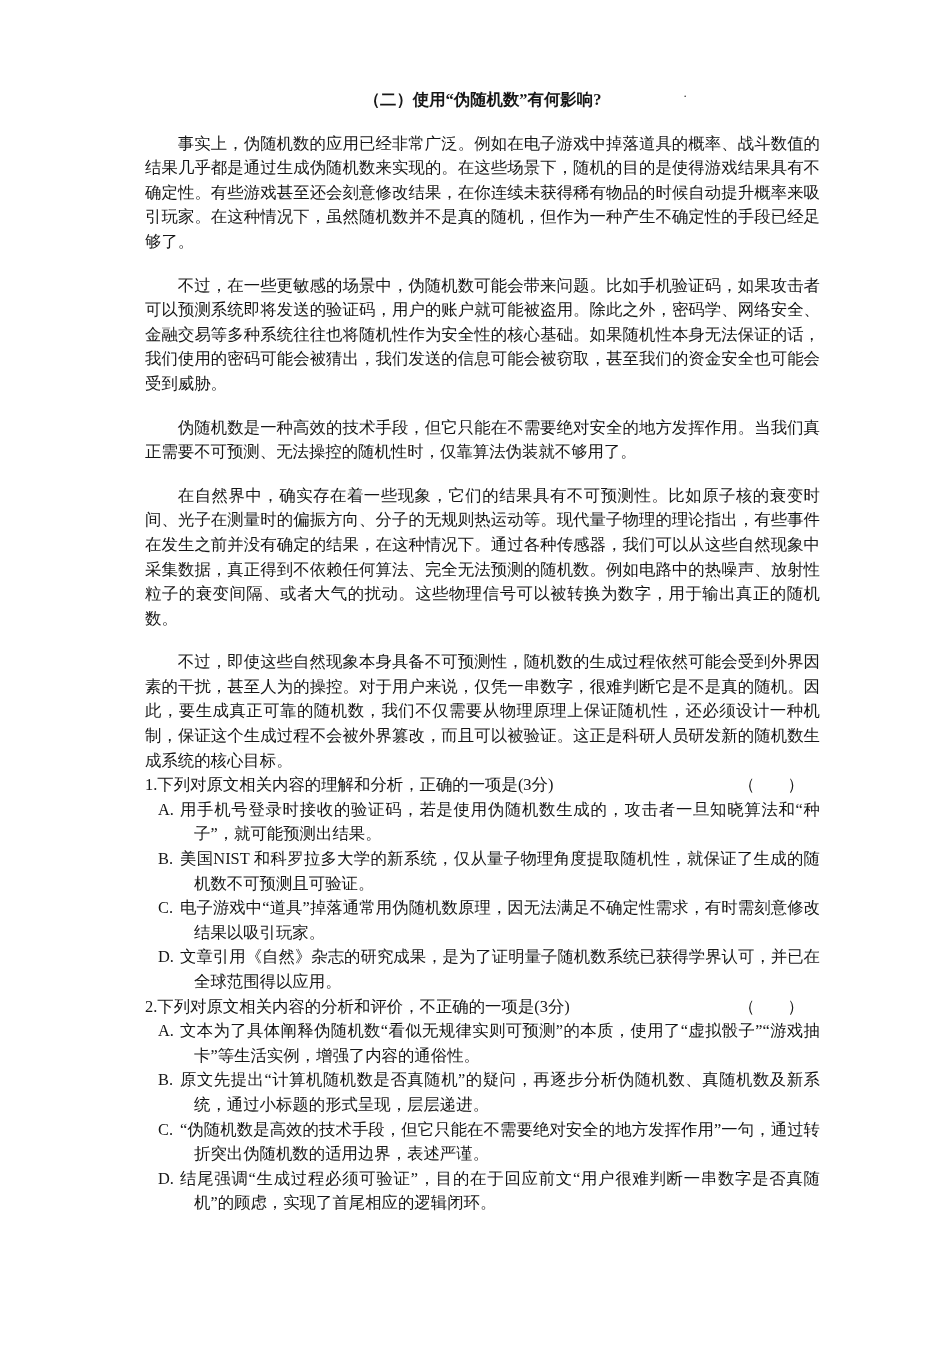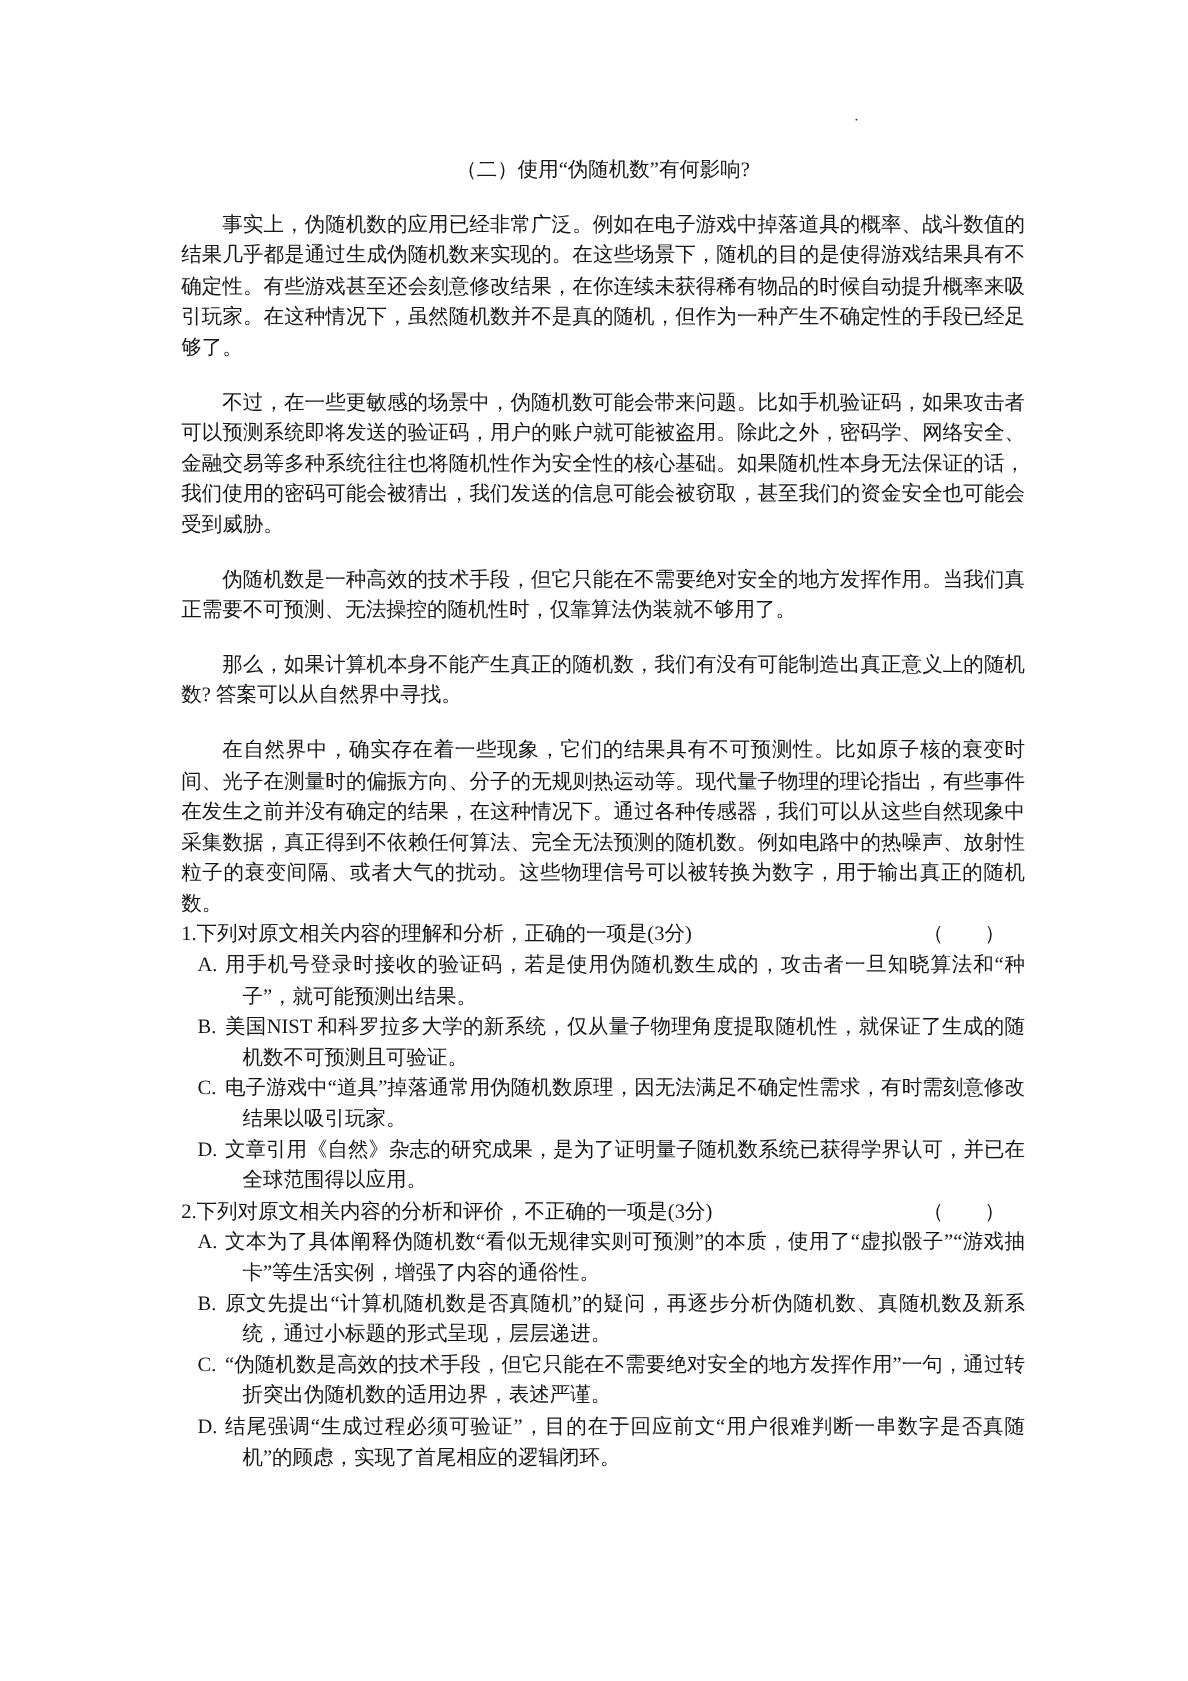--- a/index.html
+++ b/index.html
@@ -17,23 +17,22 @@
     height: 1345px;
     padding: 88px 130px 40px 145px;
   }
   .doc {
     font-size: 16.4px;
     line-height: 24.6px;
     text-align: justify;
   }
   .heading {
     text-align: center;
-    font-weight: normal;
+    font-weight: bold;
     text-indent: 0;
-    margin-top: 36px;
   }
   .para { text-indent: 2em; margin-top: 19px; }
   .attribution {
     text-align: right;
     text-indent: 0;
   }
   .q-line { display: flex; }
   .q-num { flex: 0 0 auto; white-space: pre; }
   .q-text { flex: 0 1 auto; }
   .q-bracket {
@@ -68,22 +67,22 @@
 
   <div class="doc">
 
     <div class="heading">（二）使用“伪随机数”有何影响?</div>
 
     <div class="para">事实上，伪随机数的应用已经非常广泛。例如在电子游戏中掉落道具的概率、战斗数值的结果几乎都是通过生成伪随机数来实现的。在这些场景下，随机的目的是使得游戏结果具有不确定性。有些游戏甚至还会刻意修改结果，在你连续未获得稀有物品的时候自动提升概率来吸引玩家。在这种情况下，虽然随机数并不是真的随机，但作为一种产生不确定性的手段已经足够了。</div>
     <div class="para">不过，在一些更敏感的场景中，伪随机数可能会带来问题。比如手机验证码，如果攻击者可以预测系统即将发送的验证码，用户的账户就可能被盗用。除此之外，密码学、网络安全、金融交易等多种系统往往也将随机性作为安全性的核心基础。如果随机性本身无法保证的话，我们使用的密码可能会被猜出，我们发送的信息可能会被窃取，甚至我们的资金安全也可能会受到威胁。</div>
     <div class="para">伪随机数是一种高效的技术手段，但它只能在不需要绝对安全的地方发挥作用。当我们真正需要不可预测、无法操控的随机性时，仅靠算法伪装就不够用了。</div>
 
 
-    <div class="para">那么，如果计算机本身不能产生真正的随机数，我们有没有可能制造出真正意义上的随机数? 答案可以从自然界中寻找。</div>
     <div class="para">在自然界中，确实存在着一些现象，它们的结果具有不可预测性。比如原子核的衰变时间、光子在测量时的偏振方向、分子的无规则热运动等。现代量子物理的理论指出，有些事件在发生之前并没有确定的结果，在这种情况下。通过各种传感器，我们可以从这些自然现象中采集数据，真正得到不依赖任何算法、完全无法预测的随机数。例如电路中的热噪声、放射性粒子的衰变间隔、或者大气的扰动。这些物理信号可以被转换为数字，用于输出真正的随机数。</div>
+    <div class="para">不过，即使这些自然现象本身具备不可预测性，随机数的生成过程依然可能会受到外界因素的干扰，甚至人为的操控。对于用户来说，仅凭一串数字，很难判断它是不是真的随机。因此，要生成真正可靠的随机数，我们不仅需要从物理原理上保证随机性，还必须设计一种机制，保证这个生成过程不会被外界篡改，而且可以被验证。这正是科研人员研发新的随机数生成系统的核心目标。</div>
 
 
     <div class="q-line">
       <span class="q-num">1.</span>
       <span class="q-text">下列对原文相关内容的理解和分析，正确的一项是(3分)</span>
       <span class="q-bracket">（　　）</span>
     </div>
 
     <div class="option">
       <span class="opt-label">A.</span>

